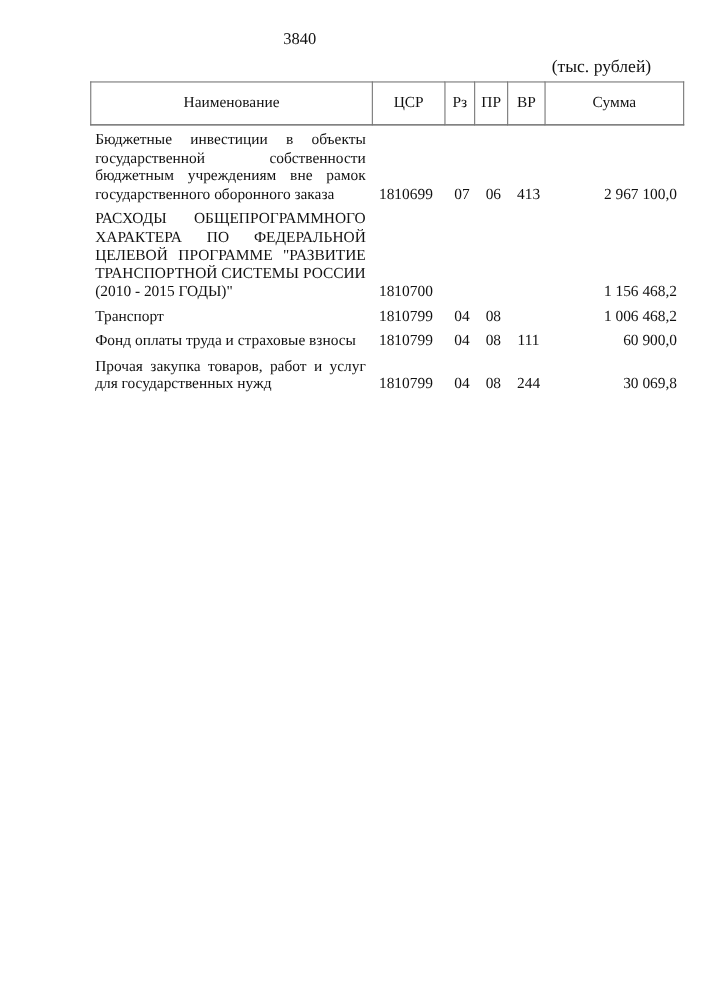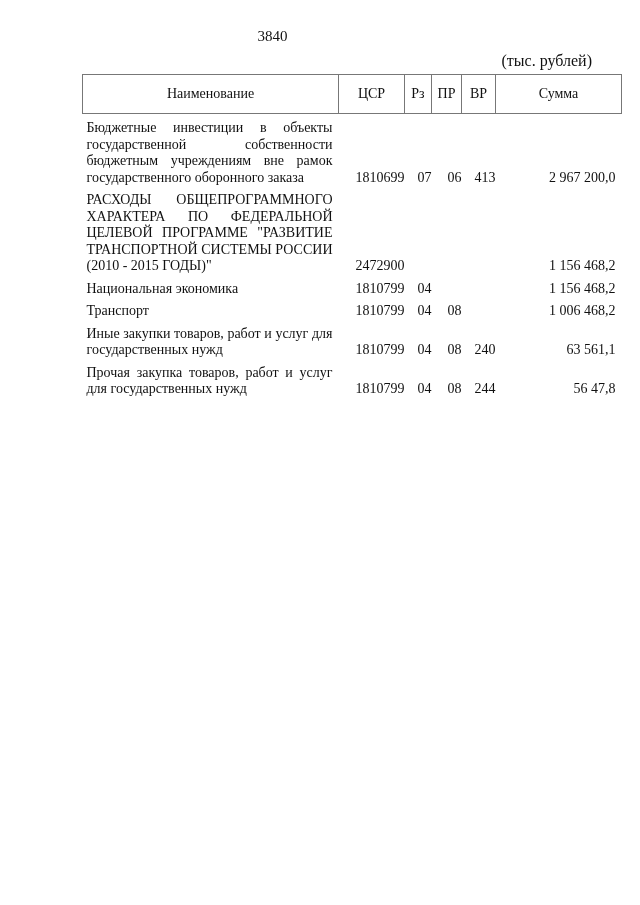--- a/index.html
+++ b/index.html
@@ -8,22 +8,22 @@
   .page-number { position: absolute; top: 28px; left: 0; width: 545px; text-align: center; font-size: 15px; }
   .units { position: absolute; top: 52px; right: 48px; font-size: 16px; }
   table.budget { position: absolute; top: 74px; left: 54px; width: 539px;
                  border-collapse: collapse; font-size: 14px; table-layout: fixed; margin-left: 28px; }
   table.budget th { font-weight: normal; height: 38px; border: 1px solid #777;
                     text-align: center; vertical-align: middle; padding: 0; }
   table.budget th.first { border-left: 1px solid #777; }
   table.budget td { padding: 0; vertical-align: bottom; line-height: 16.5px; }
   table.budget tr.row td { padding-top: 6px; }
   td.name { text-align: justify; text-align-last: left; padding-left: 4px !important; padding-right: 6px !important; }
-  td.code { text-align: right; padding-left: 6px !important; }
-  td.rz, td.pr, td.vr { text-align: right; padding-left: 4px !important; }
+  td.code { text-align: left; padding-left: 6px !important; }
+  td.rz, td.pr, td.vr { text-align: center; padding-left: 4px !important; }
   td.sum { text-align: right; padding-right: 6px !important; }
   tr.bold td { font-weight: normal; }
   tr.first-row td { padding-top: 4px; }
 </style>
 </head>
 <body>
 
 <div class="page-number">3840</div>
 <div class="units">(тыс. рублей)</div>
 
@@ -46,56 +46,48 @@
       <th>Сумма</th>
     </tr>
   </thead>
   <tbody id="tbody">
       <tr class="row first-row">
         <td class="name">Бюджетные инвестиции в объекты государственной собственности бюджетным учреждениям вне рамок государственного оборонного заказа</td>
         <td class="code">1810699</td>
         <td class="rz">07</td>
         <td class="pr">06</td>
         <td class="vr">413</td>
-        <td class="sum">2 967 200,0</td>
+        <td class="sum">2 967 100,0</td>
       </tr>
       <tr class="row bold">
         <td class="name">РАСХОДЫ ОБЩЕПРОГРАММНОГО ХАРАКТЕРА ПО ФЕДЕРАЛЬНОЙ ЦЕЛЕВОЙ ПРОГРАММЕ "РАЗВИТИЕ ТРАНСПОРТНОЙ СИСТЕМЫ РОССИИ (2010 - 2015 ГОДЫ)"</td>
-        <td class="code">2472900</td>
+        <td class="code">1810700</td>
         <td class="rz"></td>
-        <td class="pr"></td>
-        <td class="vr"></td>
-        <td class="sum">1 156 468,2</td>
-      </tr>
-      <tr class="row">
-        <td class="name">Национальная экономика</td>
-        <td class="code">1810799</td>
-        <td class="rz">04</td>
         <td class="pr"></td>
         <td class="vr"></td>
         <td class="sum">1 156 468,2</td>
       </tr>
       <tr class="row">
         <td class="name">Транспорт</td>
         <td class="code">1810799</td>
         <td class="rz">04</td>
         <td class="pr">08</td>
         <td class="vr"></td>
         <td class="sum">1 006 468,2</td>
       </tr>
       <tr class="row">
-        <td class="name">Иные закупки товаров, работ и услуг для государственных нужд</td>
+        <td class="name">Фонд оплаты труда и страховые взносы</td>
         <td class="code">1810799</td>
         <td class="rz">04</td>
         <td class="pr">08</td>
-        <td class="vr">240</td>
-        <td class="sum">63 561,1</td>
+        <td class="vr">111</td>
+        <td class="sum">60 900,0</td>
       </tr>
       <tr class="row">
         <td class="name">Прочая закупка товаров, работ и услуг для государственных нужд</td>
         <td class="code">1810799</td>
         <td class="rz">04</td>
         <td class="pr">08</td>
         <td class="vr">244</td>
-        <td class="sum">56 47,8</td>
+        <td class="sum">30 069,8</td>
       </tr>
     </tbody>
 </table>
 
 </body></html>

